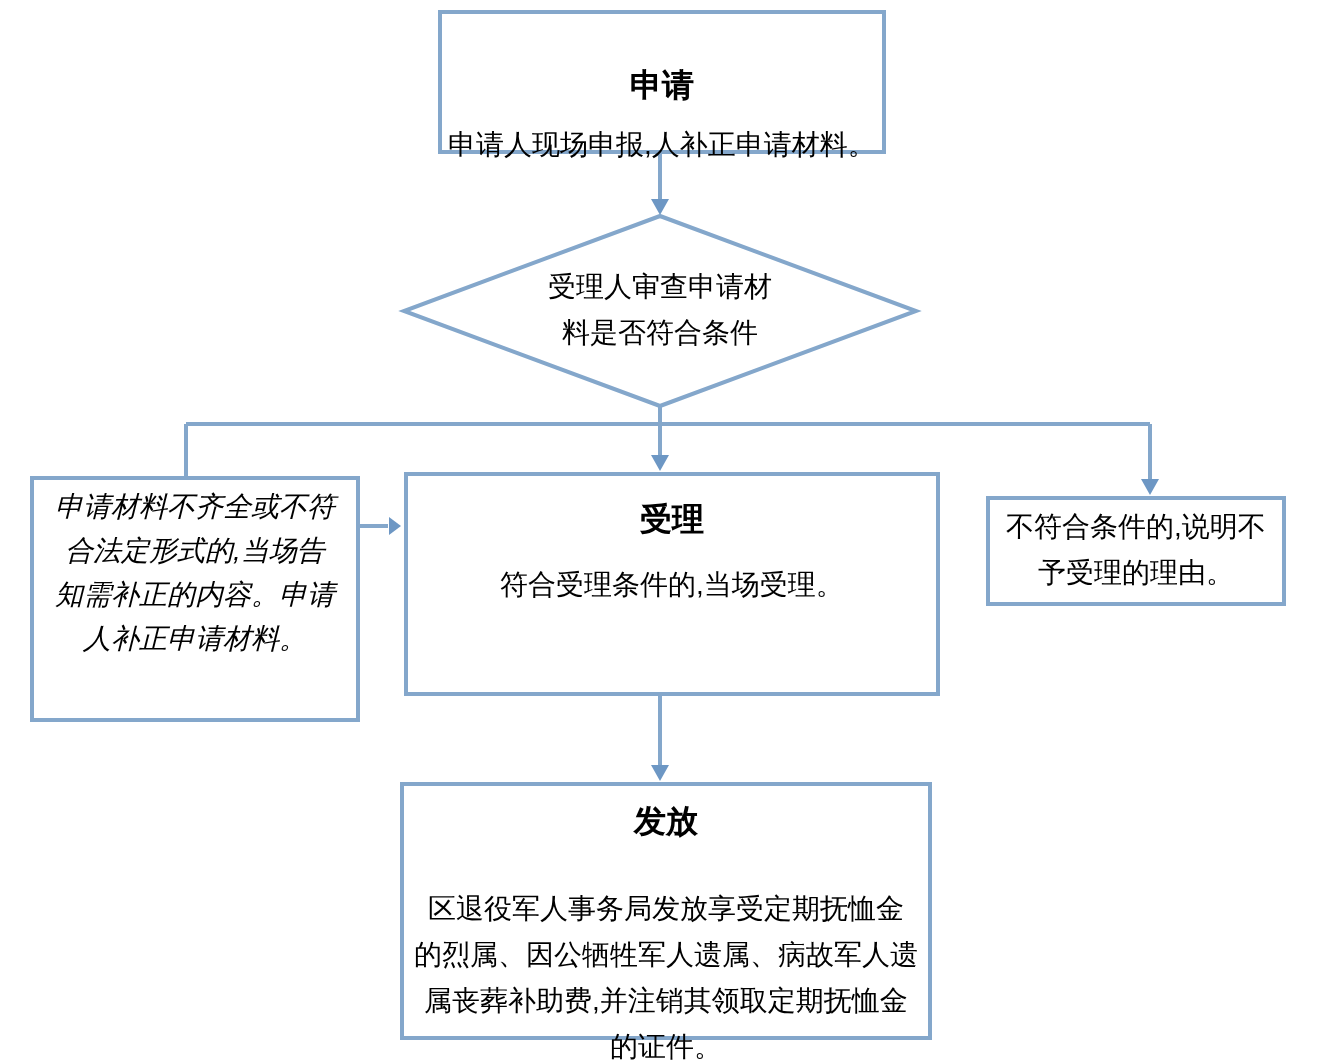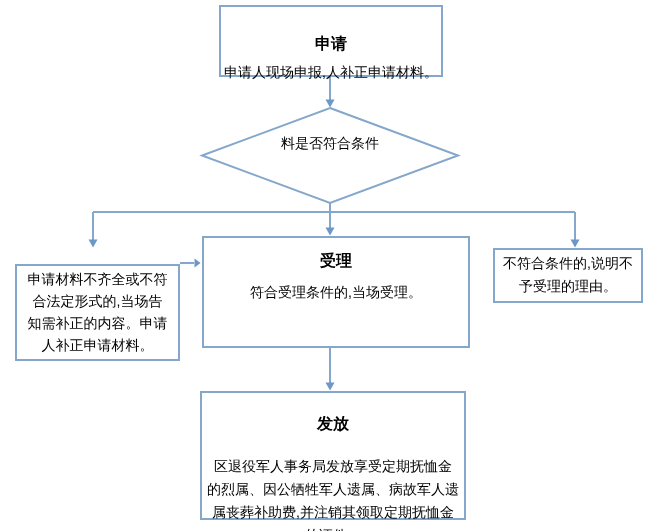--- a/index.html
+++ b/index.html
@@ -43,30 +43,30 @@
   .apply-box{left:219px;top:5px;width:224px;height:72px;padding-top:26px;}
   .apply-box .node-body{margin-top:6px;}
 
   .diamond-label{
     position:absolute;z-index:2;
     left:250px;top:132px;width:160px;
     text-align:center;
     font-size:14px;line-height:23px;
   }
 
-  .supplement-box{left:15px;top:264px;width:165px;height:97px;padding:2px 4px;}
+  .supplement-box{left:15px;top:238px;width:165px;height:123px;padding:2px 4px;font-style:italic;}
   .supplement-box .node-body{line-height:22px;}
 
   .accept-box{left:202px;top:236px;width:268px;height:112px;padding-top:12px;}
   .accept-box .node-body{margin-top:9px;}
 
   .reject-box{left:493px;top:248px;width:150px;height:55px;padding-top:2px;}
   .reject-box .node-body{line-height:23px;}
 
-  .issue-box{left:200px;top:391px;width:266px;height:129px;padding-top:20px;}
+  .issue-box{left:200px;top:391px;width:266px;height:129px;padding-top:8px;}
   .issue-box .node-body{margin-top:20px;line-height:23px;}
 </style>
 </head>
 <body>
 
 <div class="canvas">
 
   <svg class="connectors" width="672" height="531" viewBox="0 0 672 531">
 
     <path class="wire" d="M330 77 V101"></path>
@@ -85,20 +85,21 @@
     <path class="wire" d="M330 348 V383"></path>
     <polygon class="head" points="325.5,382.5 334.5,382.5 330,390.5"></polygon>
   </svg>
 
   <div class="node apply-box">
     <div class="node-title">申请</div>
     <div class="node-body">申请人现场申报,人补正申请材料。</div>
   </div>
 
   <div class="diamond-label">
+    <span class="line">受理人审查申请材</span>
     <span class="line">料是否符合条件</span>
   </div>
 
   <div class="node supplement-box">
     <div class="node-body">
       <span class="line">申请材料不齐全或不符</span>
       <span class="line">合法定形式的,当场告</span>
       <span class="line">知需补正的内容。申请</span>
       <span class="line">人补正申请材料。</span>
     </div>

